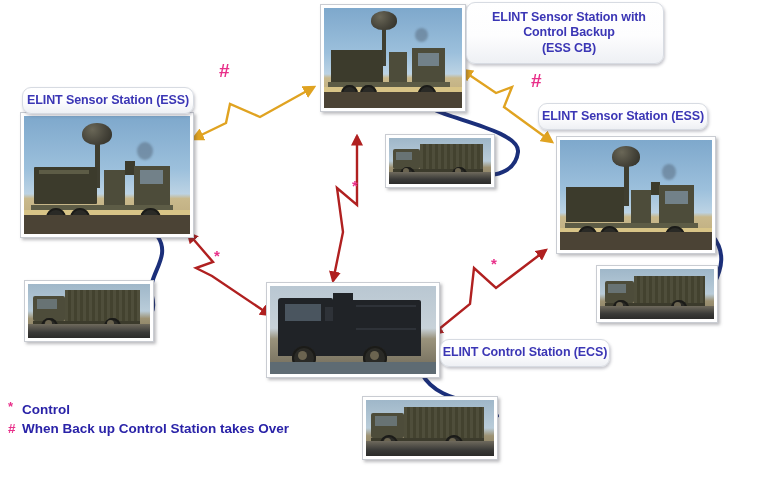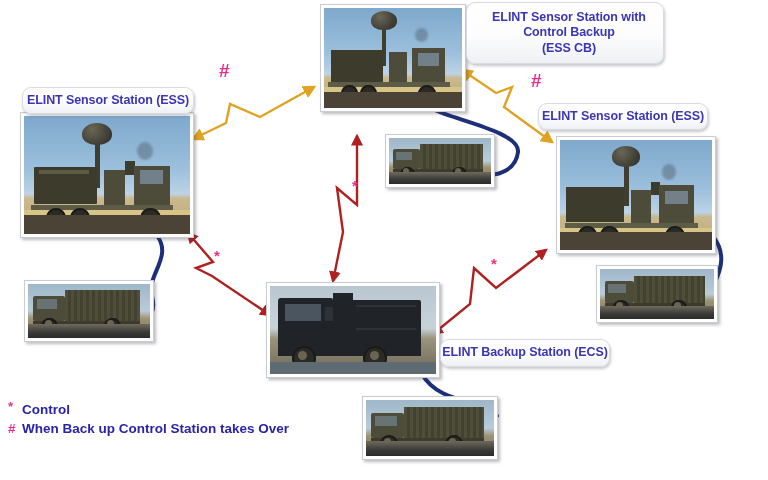--- a/index.html
+++ b/index.html
@@ -327,21 +327,21 @@
   <div class="label-box" style="left:22px; top:87px; width:172px; height:27px; font-size:12.5px;">ELINT Sensor Station (ESS)</div>
 
   <div class="label-box multi" style="left:466px; top:2px; width:198px; height:62px; font-size:12.5px;">
     <span class="ln">ELINT Sensor Station with</span>
     <span class="ln">Control Backup</span>
     <span class="ln">(ESS CB)</span>
   </div>
 
   <div class="label-box" style="left:538px; top:103px; width:170px; height:27px; font-size:12.5px;">ELINT Sensor Station (ESS)</div>
 
-  <div class="label-box" style="left:440px; top:339px; width:170px; height:28px; font-size:12.5px;">ELINT Backup Station (ECS)</div>
+  <div class="label-box" style="left:440px; top:339px; width:170px; height:28px; font-size:12.5px;">ELINT Control Station (ECS)</div>
 
   <div class="mark hash" style="left:219px; top:61px;">#</div>
 
   <div class="mark hash" style="left:531px; top:71px;">#</div>
 
   <div class="mark star" style="left:352px; top:178px;">*</div>
 
   <div class="mark star" style="left:214px; top:248px;">*</div>
 
   <div class="mark star" style="left:491px; top:256px;">*</div>

